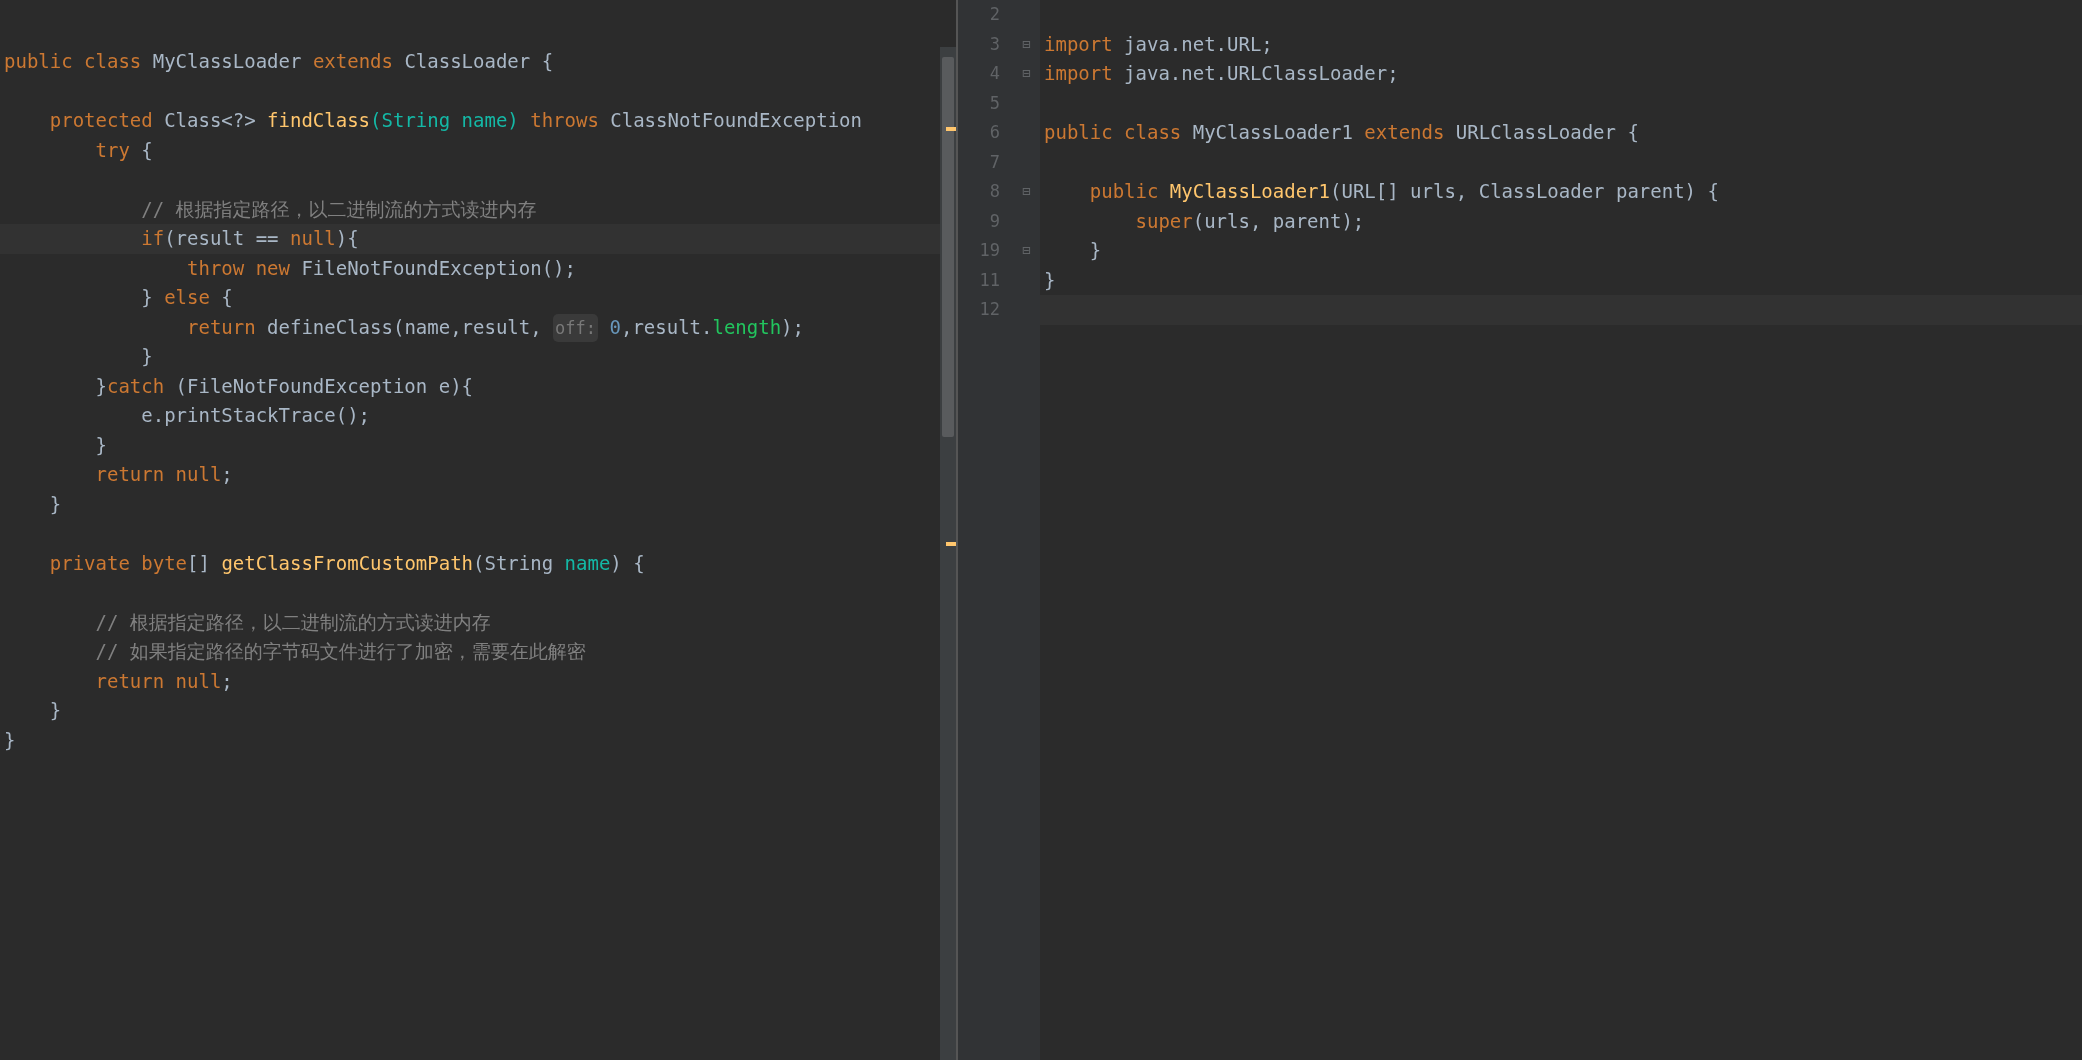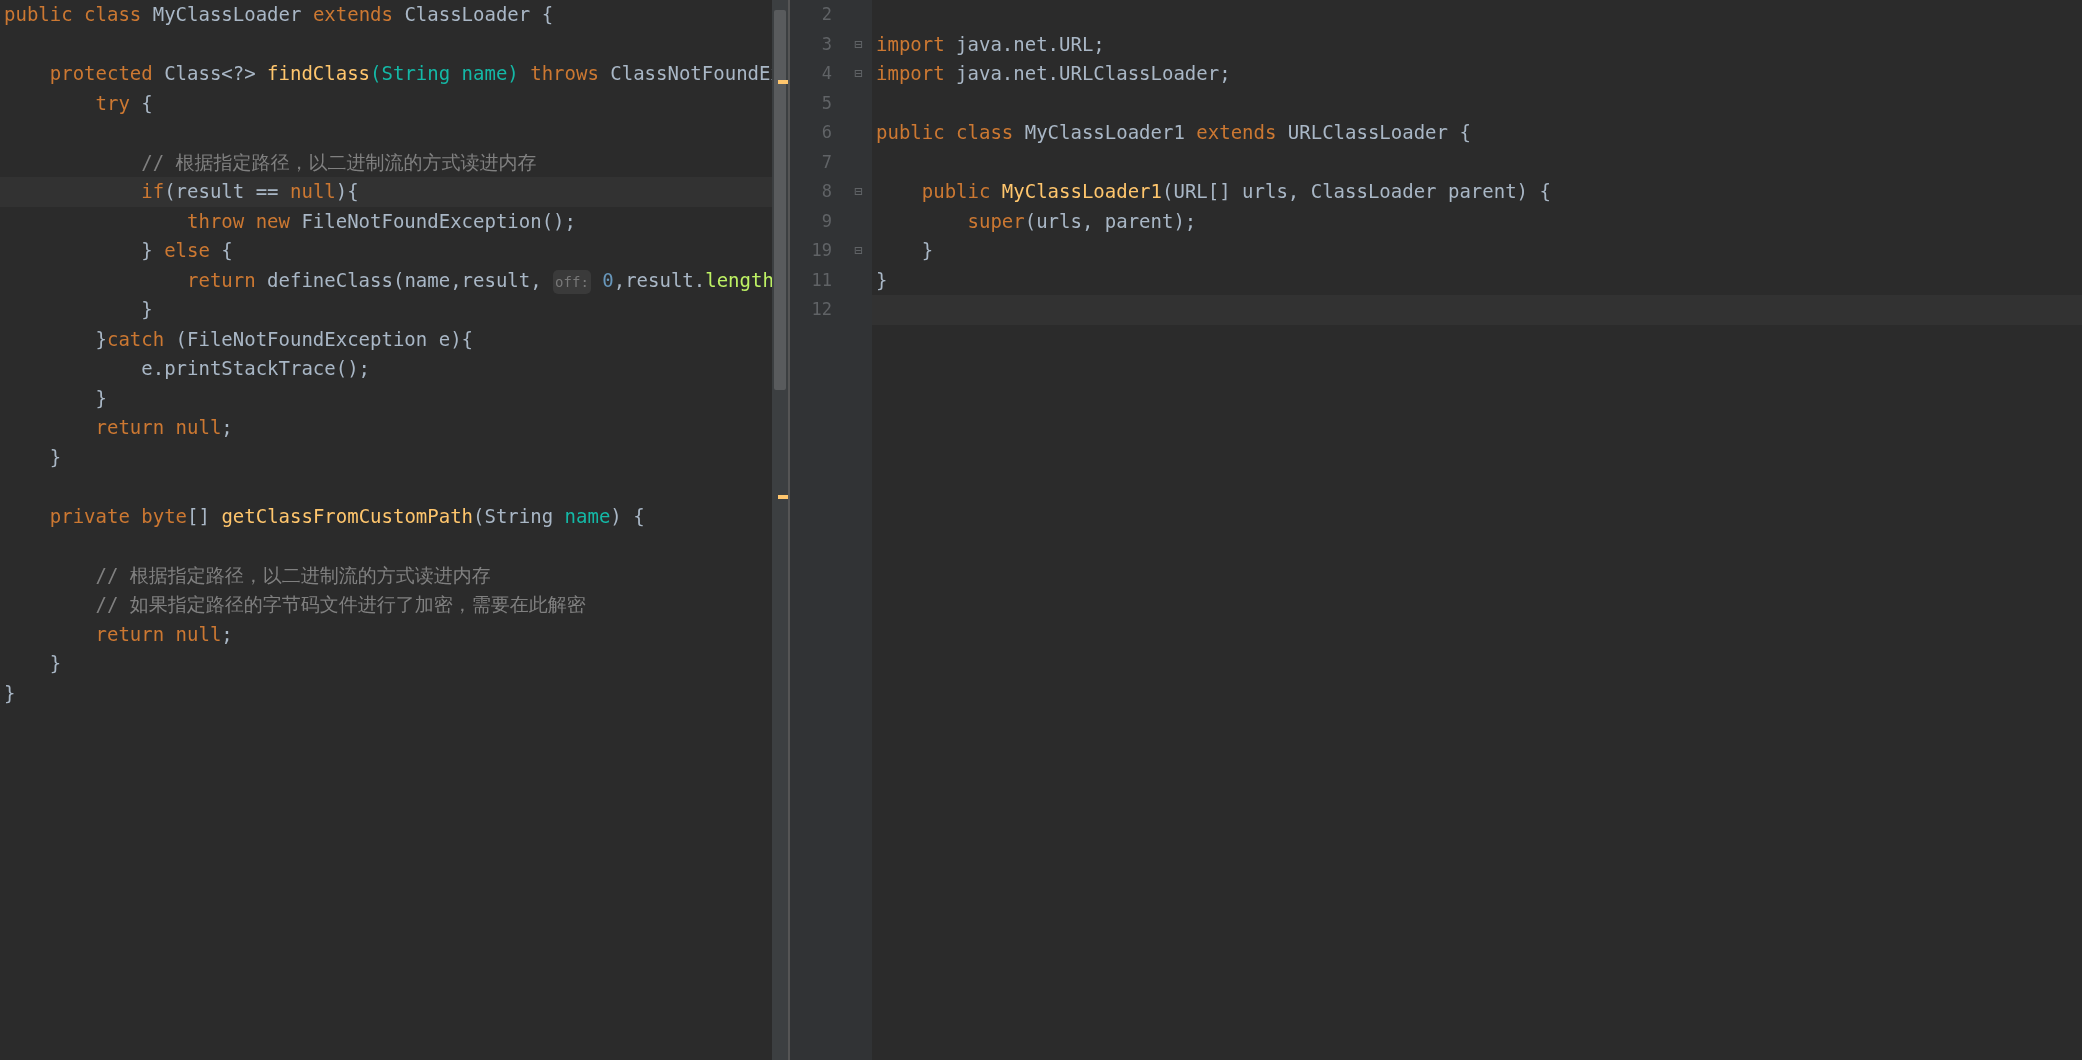--- a/index.html
+++ b/index.html
@@ -11,21 +11,21 @@
   overflow: hidden;
   width: 2082px;
   height: 1060px;
   display: flex;
 }
 .editor-pane {
   position: relative;
   display: flex;
   overflow: hidden;
 }
-.pane-left { width: 788px; background: #2b2b2b; }
+.pane-left { width: 956px; background: #2b2b2b; margin-top: 47px; }
 .pane-right { flex: 1; background: #2b2b2b; display: flex; }
 .divider {
   width: 2px;
   background: #555;
 }
 .gutter {
   width: 60px;
   background: #313335;
   text-align: right;
   padding-right: 18px;
@@ -80,23 +80,23 @@
   background: #ffc66d;
 }
 
 .kw { color: #cc7832; }
 .cls { color: #a9b7c6; }
 .method { color: #ffc66d; }
 .ann { color: #bbb529; }
 .num { color: #6897bb; }
 .cmt { color: #808080; }
 .param { color: #14b8a6; }
-.hint { color: #787878; font-style: normal; background: #3a3a3a; padding: 4px 2px; border-radius: 5px; font-size: 14px;}
+.hint { color: #787878; font-style: normal; background: #3a3a3a; padding: 4px 2px; border-radius: 5px; font-size: 17px;}
 .punct { color: #a9b7c6; }
-.field { color: #bef264; }
+.field { color: #22c55e; }
 </style>
 </head>
 <body>
 
 <div class="editor-pane pane-left">
   <div class="code-area" id="left-code">
       <div class="code-line"><span class="kw">public </span><span class="kw">class </span><span class="cls">MyClassLoader </span><span class="kw">extends </span><span class="cls">ClassLoader </span><span class="punct">{</span></div>
       <div class="code-line">&nbsp;</div>
       <div class="code-line"><span>    </span><span class="kw">protected </span><span class="cls">Class&lt;?&gt; </span><span class="method">findClass</span><span class="param">(String name) </span><span class="kw">throws </span><span class="cls">ClassNotFoundException </span></div>
       <div class="code-line"><span>        </span><span class="kw">try </span><span class="punct">{</span></div>

